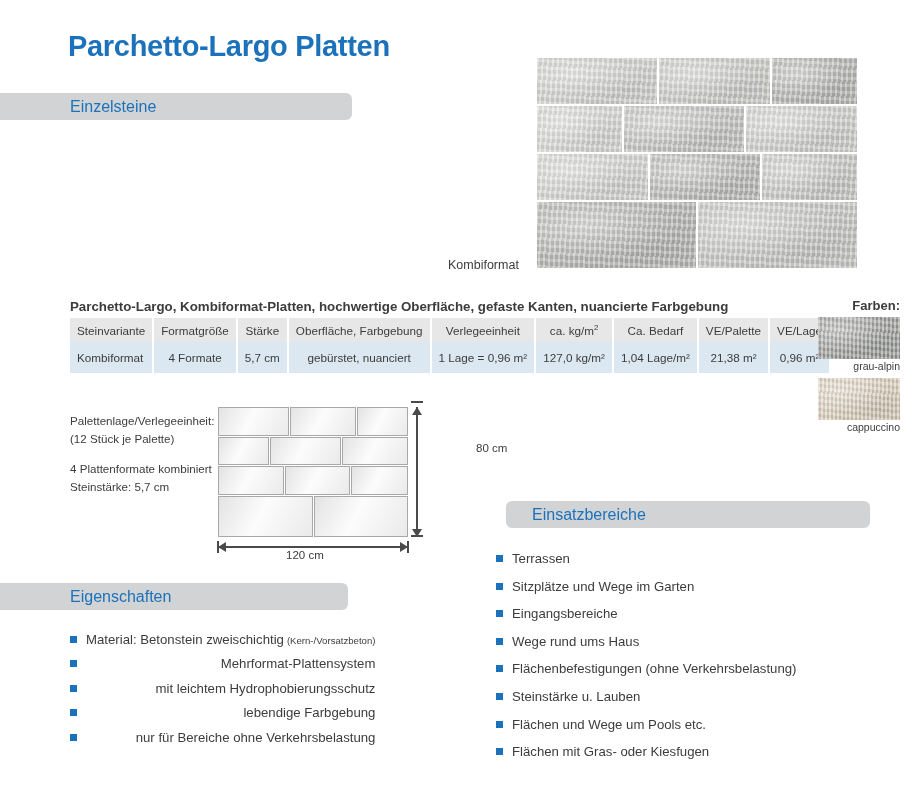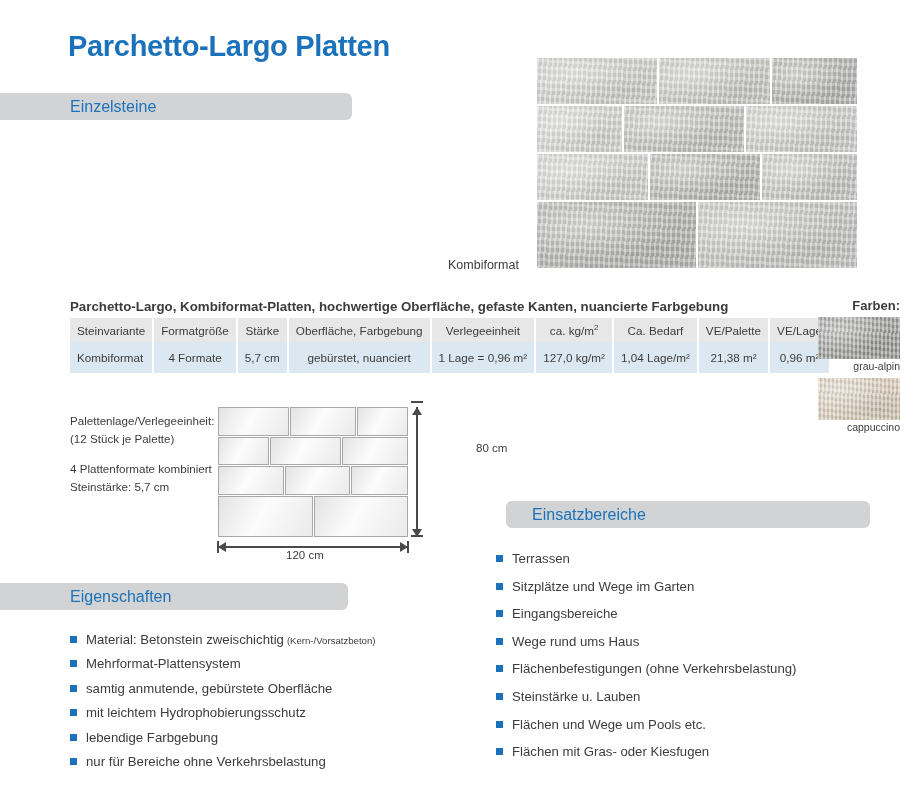--- a/index.html
+++ b/index.html
@@ -302,21 +302,21 @@
   
   .bullet-list { position: absolute; }
   #list-eigenschaften { left: 70px; top: 632px; }
   #list-einsatz { left: 496px; top: 551px; }
 
   .bullet-item {
     display: flex;
     align-items: baseline;
     white-space: nowrap;
   }
-  #list-eigenschaften .bullet-item { margin-bottom: 9.4px; }
+  #list-eigenschaften .bullet-item { margin-bottom: 9.4px; justify-content: space-between; }
   #list-einsatz .bullet-item { margin-bottom: 12.6px; }
 
   .bullet-marker {
     width: 7px;
     height: 7px;
     background: #1b72bb;
     flex: none;
     margin-right: 9px;
     position: relative;
     top: -1px;
@@ -449,24 +449,20 @@
       <span class="bullet-marker"></span>
       <span class="bullet-text">Material: Betonstein zweischichtig</span>
       <span class="bullet-sub">(Kern-/Vorsatzbeton)</span>
     </div>
     <div class="bullet-item">
       <span class="bullet-marker"></span>
       <span class="bullet-text">Mehrformat-Plattensystem</span>
     </div>
     <div class="bullet-item">
       <span class="bullet-marker"></span>
-      <span class="bullet-text">samtig anmutende, gebürstete Oberfläche</span>
-    </div>
-    <div class="bullet-item">
-      <span class="bullet-marker"></span>
       <span class="bullet-text">mit leichtem Hydrophobierungsschutz</span>
     </div>
     <div class="bullet-item">
       <span class="bullet-marker"></span>
       <span class="bullet-text">lebendige Farbgebung</span>
     </div>
     <div class="bullet-item">
       <span class="bullet-marker"></span>
       <span class="bullet-text">nur für Bereiche ohne Verkehrsbelastung</span>
     </div>

